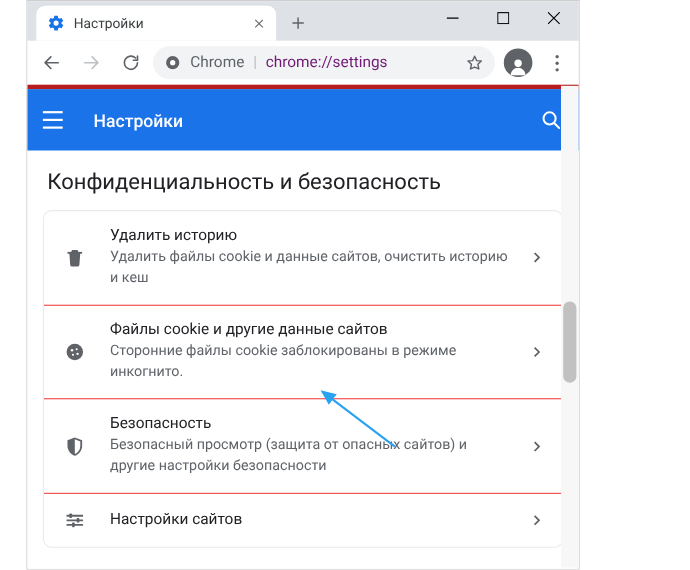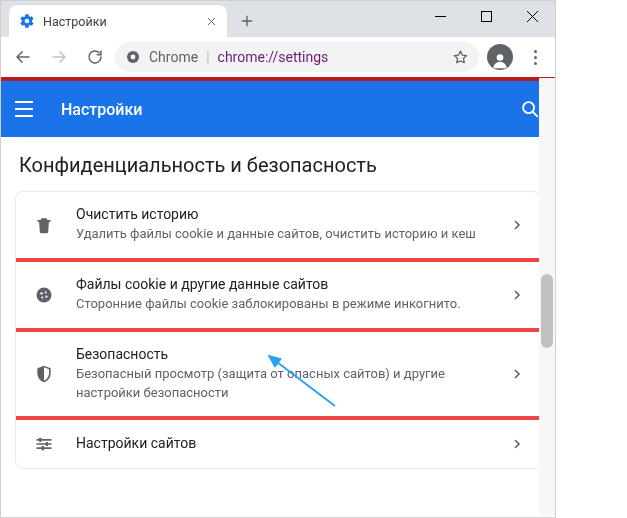--- a/index.html
+++ b/index.html
@@ -4,25 +4,26 @@
 <style>
   html, body {
     margin: 0; padding: 0;
     width: 627px; height: 518px;
     font-family: "Segoe UI", Roboto, Arial, sans-serif;
     background: #fff;
     overflow: hidden;
     color: #202124;
   }
   .window {
-    width: 556px; height: 518px;
+    width: 503px; height: 518px;
     border: 1px solid #cfcfcf;
     box-sizing: border-box;
     display: flex; flex-direction: column;
     position: relative;
+    margin-left: 24px;
   }
   
   .titlebar {
     height: 36px;
     background: #dee1e6;
     display: flex;
     align-items: flex-end;
     position: relative;
   }
   .tab {
@@ -162,21 +163,21 @@
     margin: 4px 14px 6px 14px;
     border: 1px solid #e8eaed;
     border-radius: 8px;
     overflow: hidden;
   }
   .row {
     display: flex;
     align-items: center;
     padding: 14px 14px 14px 10px;
     gap: 14px;
-    border-top: 4px solid #ef4444;
+    border-top: 1px solid #ef4444;
     cursor: pointer;
   }
   .row:first-child { border-top: none; }
   .row .ric {
     width: 36px;
     display: flex; align-items: center; justify-content: center;
     color: #5f6368;
     flex-shrink: 0;
   }
   .row .texts { flex: 1; min-width: 0; }
@@ -320,21 +321,21 @@
     <div class="card">
       <div class="row">
         <div class="ric">
           <svg width="20" height="20" viewBox="0 0 24 24">
               <path fill="#5f6368" d="M6 7h12l-1 13a2 2 0 0 1-2 2H9a2 2 0 0 1-2-2z"></path>
               <path fill="#5f6368" d="M9 4h6l1 2H8z"></path>
               <rect x="4" y="6" width="16" height="2" fill="#5f6368"></rect>
             </svg>
         </div>
         <div class="texts">
-          <div class="title">Очистить историю</div>
+          <div class="title">Удалить историю</div>
           <div class="sub">Удалить файлы cookie и данные сайтов, очистить историю и кеш</div>
         </div>
         <div class="chev">
           <svg width="10" height="10" viewBox="0 0 10 10">
               <path fill="none" stroke="#5f6368" stroke-width="1.6" d="m3 1 4 4-4 4"></path>
             </svg>
         </div>
       </div>
 
       <div class="row">

